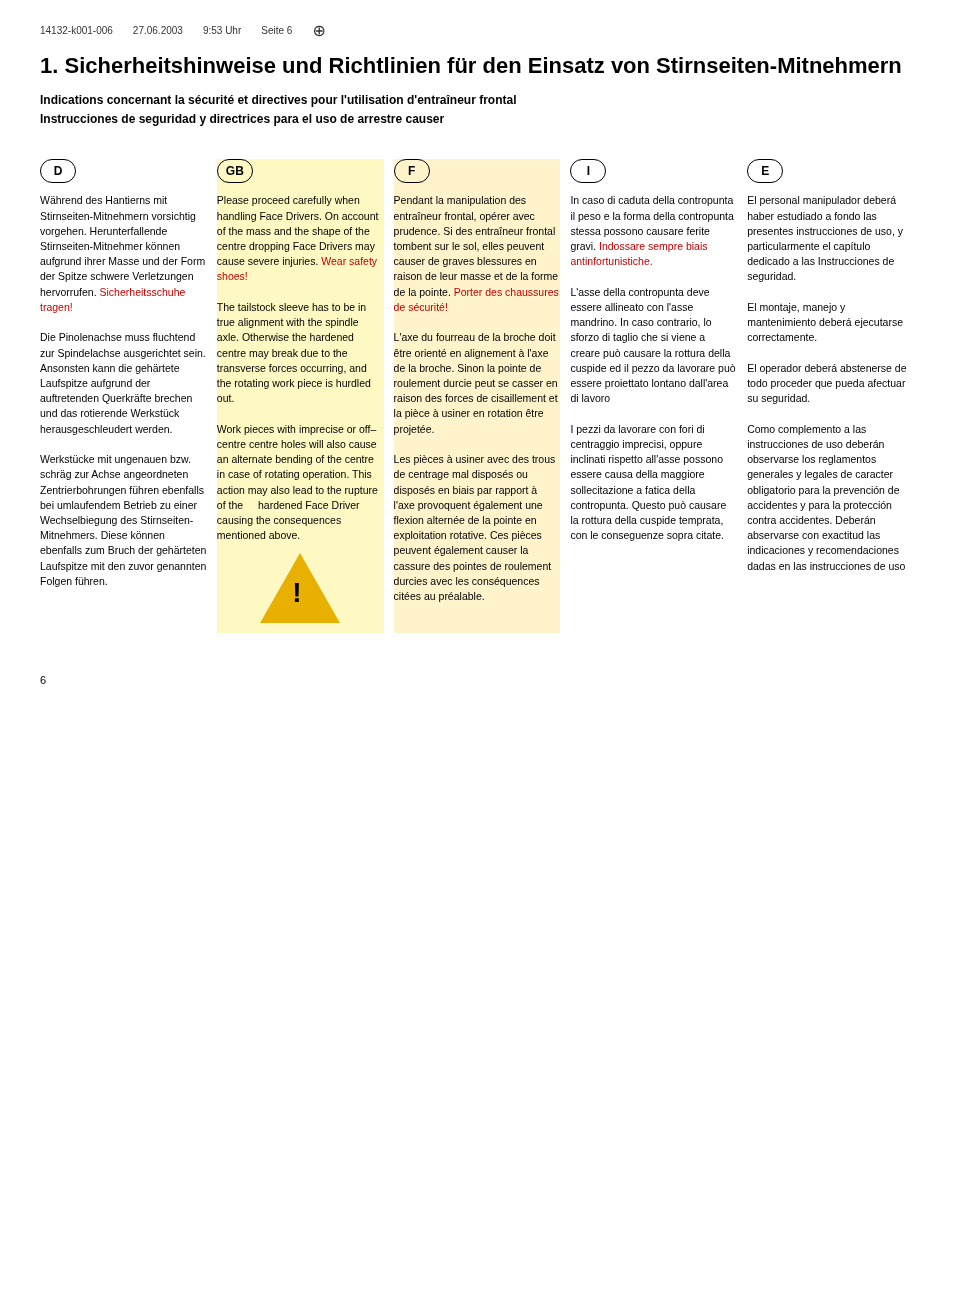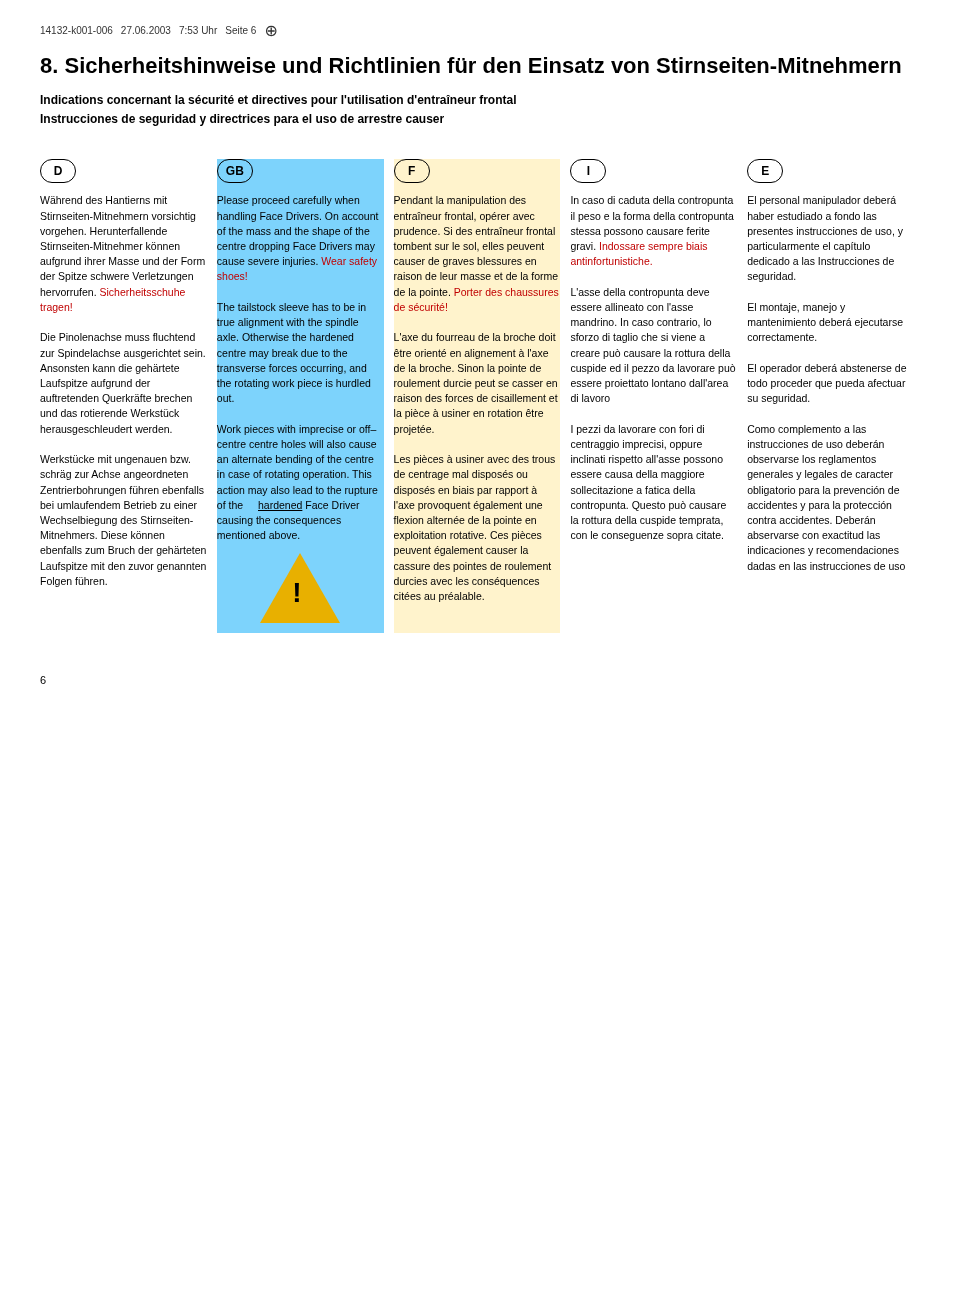--- a/index.html
+++ b/index.html
@@ -12,21 +12,21 @@
       padding: 20px 40px 40px 40px;
       font-size: 12px;
       line-height: 1.4;
     }
     .header-meta {
       font-size: 10px;
       color: #333;
       margin-bottom: 10px;
       display: flex;
       align-items: center;
-      gap: 8px;
+      gap: 20px;
     }
     h1 {
       font-size: 22px;
       font-weight: bold;
       margin-bottom: 10px;
       line-height: 1.3;
     }
     .subtitle {
       font-size: 12px;
       font-weight: bold;
@@ -77,45 +77,44 @@
     .triangle-warning::after {
       content: '!';
       position: absolute;
       top: 20px;
       left: -8px;
       font-size: 28px;
       font-weight: bold;
       color: #000;
     }
     .col-de { background: #fff; }
-    .col-gb { background: #7dd3fc; }
+    .col-gb { background: #fef9c3; }
     .col-fr { background: #fff3cc; }
     .col-it { background: #fff; }
     .col-e { background: #fff; }
     .page-number {
       margin-top: 40px;
       font-size: 11px;
     }
     span.underline-highlight {
-      text-decoration: underline;
       padding-left: 12px;
     }
   </style>
 </head>
 <body>
 
 <div class="header-meta">
   <span>14132-k001-006</span>
   <span>27.06.2003</span>
-  <span>7:53 Uhr</span>
+  <span>9:53 Uhr</span>
   <span>Seite 6</span>
   <span style="font-size:16px;">⊕</span>
 </div>
 
-<h1>8. Sicherheitshinweise und Richtlinien für den Einsatz von Stirnseiten-Mitnehmern</h1>
+<h1>1. Sicherheitshinweise und Richtlinien für den Einsatz von Stirnseiten-Mitnehmern</h1>
 
 <div class="subtitle">
   <div>Indications concernant la sécurité et directives pour l'utilisation d'entraîneur frontal</div>
   <div>Instrucciones de seguridad y directrices para el uso de arrestre causer</div>
 </div>
 
 <div class="columns">
 
   <div class="column col-de">
     <div class="lang-badge">D</div>

